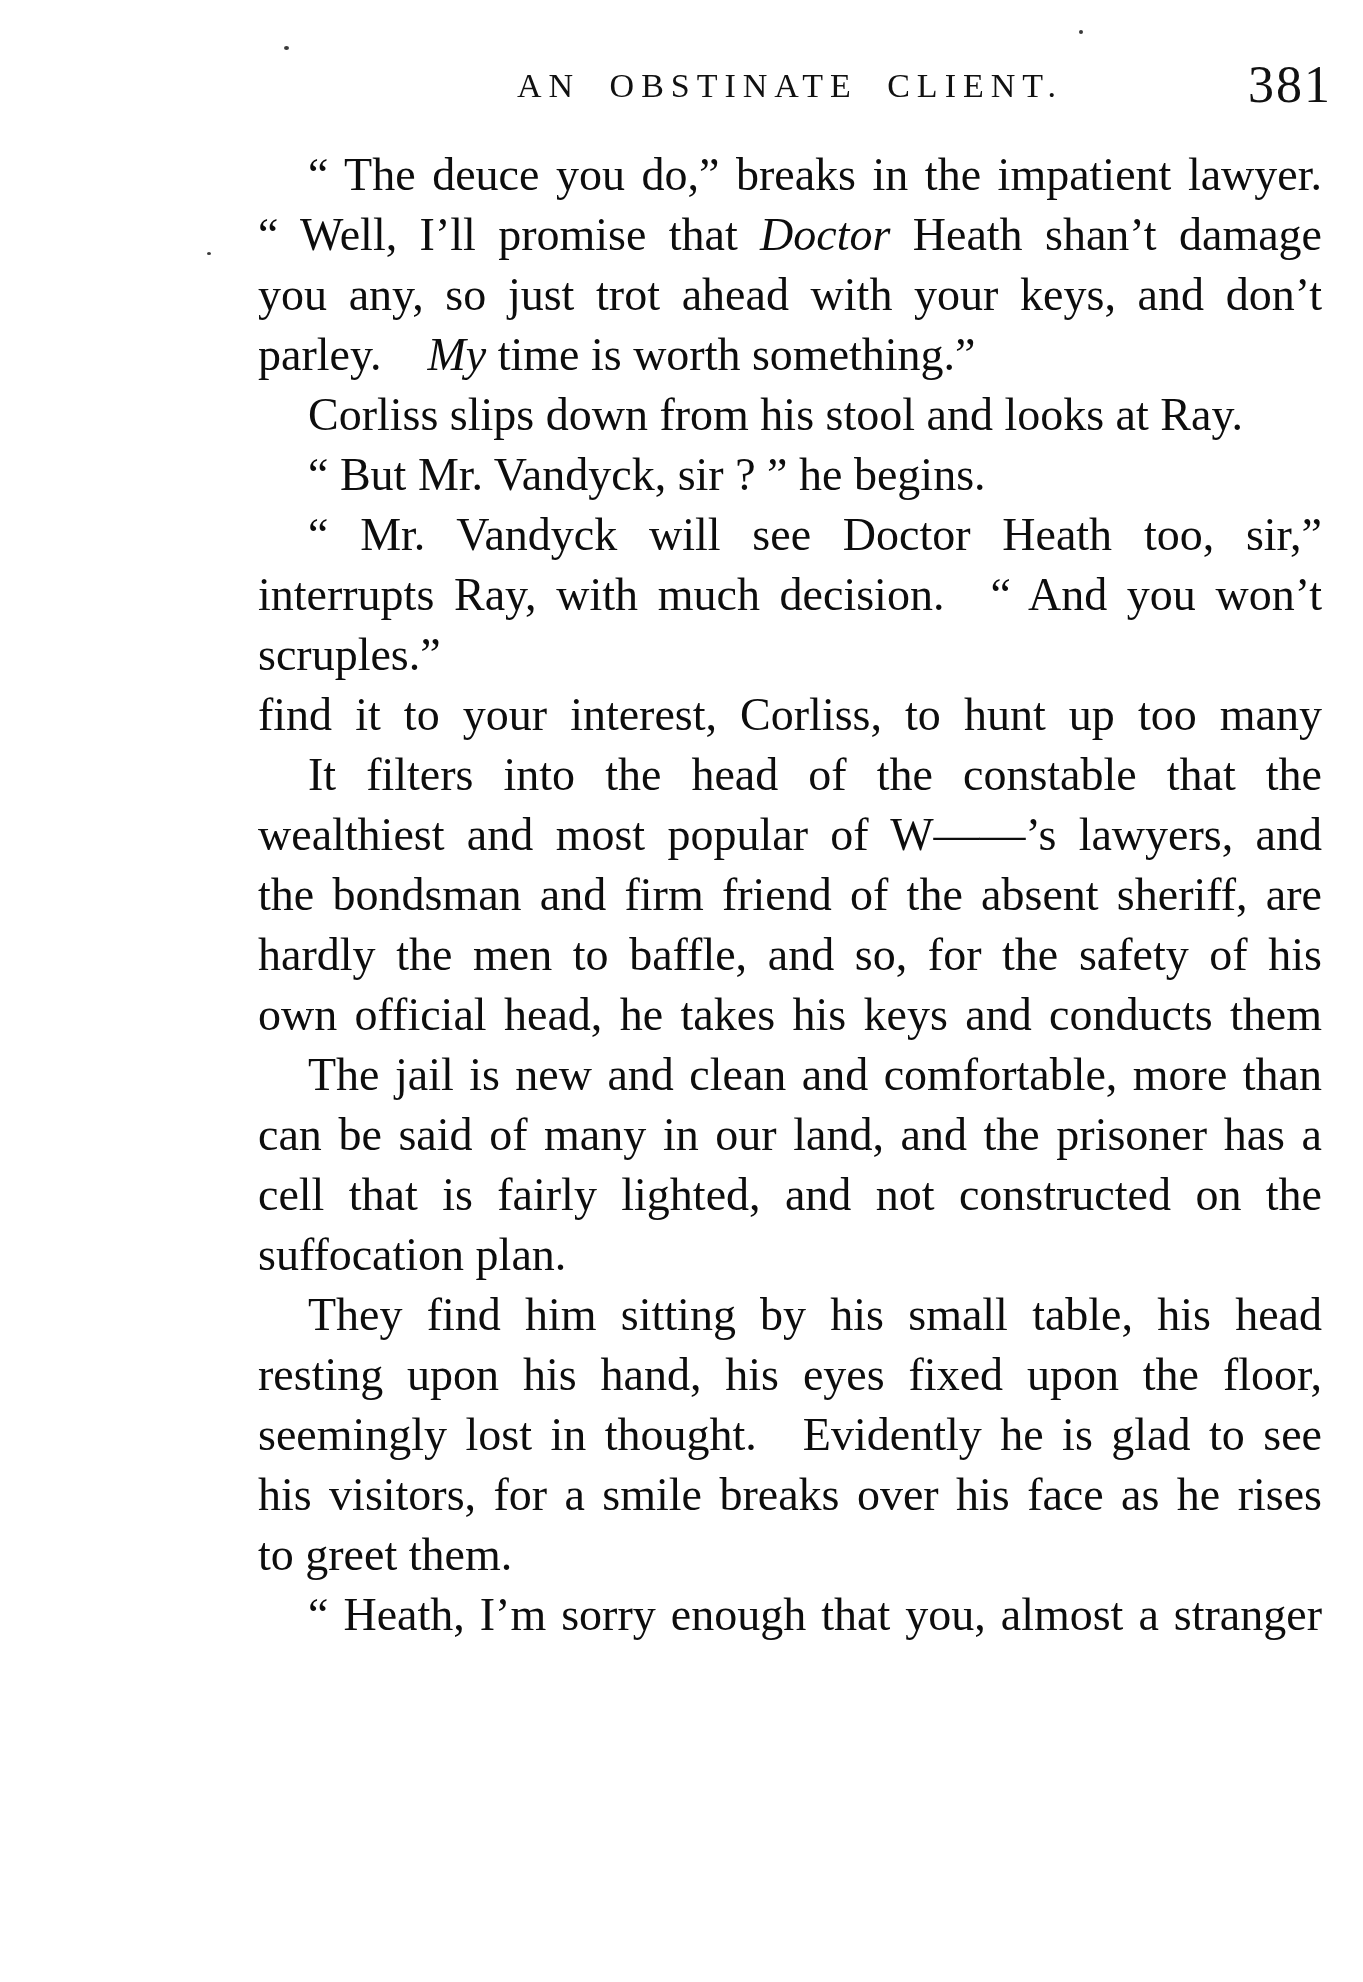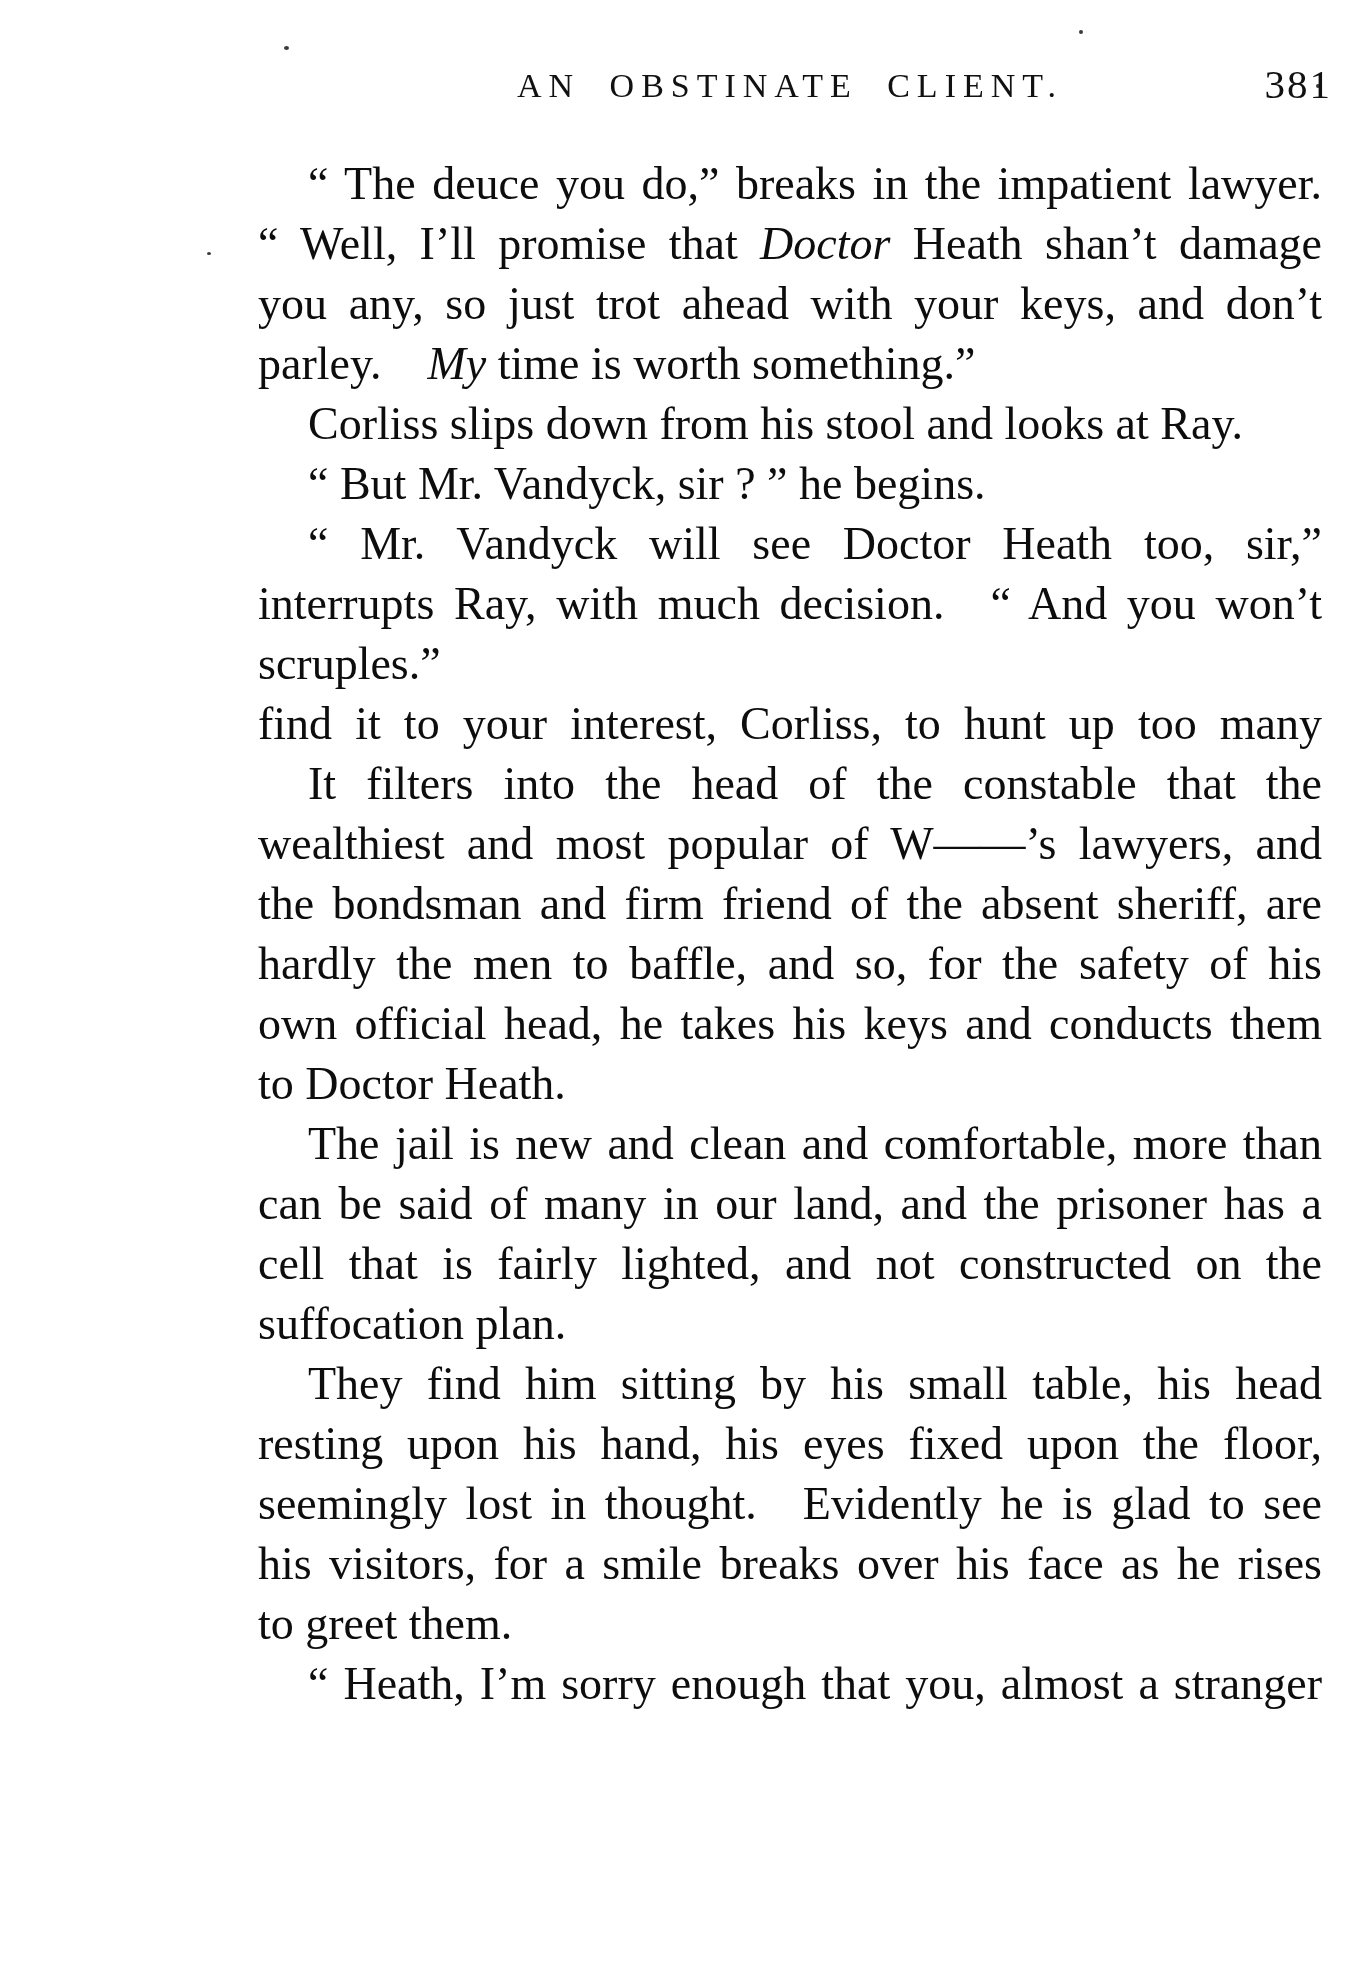--- a/index.html
+++ b/index.html
@@ -39,28 +39,28 @@
     font-size: 34px;
     line-height: 44px;
     letter-spacing: 7px;
     word-spacing: 14px;
     color: #111111;
   }
   .page-number {
     position: absolute;
     right: -10px;
     top: -3px;
-    font-size: 41px;
+    font-size: 52px;
     line-height: 47px;
     letter-spacing: 2px;
     color: #111111;
   }
   .page-body {
     position: absolute;
-    top: 154px;
+    top: 145px;
     left: 0;
     width: 1064px;
   }
   .paragraph {
     margin: 0;
     padding: 0;
   }
   .line {
     white-space: nowrap;
     font-size: 46px;
@@ -121,21 +121,20 @@
           <div class="line j"><span>interrupts Ray, with much decision. “ And you won’t</span></div>
           <div class="line"><span>scruples.”</span></div>
           <div class="line j"><span>find it to your interest, Corliss, to hunt up too many</span></div>
         </div>
         <div class="paragraph">
           <div class="line j ind"><span>It filters into the head of the constable that the</span></div>
           <div class="line j"><span>wealthiest and most popular of W——’s lawyers, and</span></div>
           <div class="line j"><span>the bondsman and firm friend of the absent sheriff, are</span></div>
           <div class="line j"><span>hardly the men to baffle, and so, for the safety of his</span></div>
           <div class="line j"><span>own official head, he takes his keys and conducts them</span></div>
-          <div class="line"><span>to Doctor Heath.</span></div>
         </div>
         <div class="paragraph">
           <div class="line j ind"><span>The jail is new and clean and comfortable, more than</span></div>
           <div class="line j"><span>can be said of many in our land, and the prisoner has a</span></div>
           <div class="line j"><span>cell that is fairly lighted, and not constructed on the</span></div>
           <div class="line"><span>suffocation plan.</span></div>
         </div>
         <div class="paragraph">
           <div class="line j ind"><span>They find him sitting by his small table, his head</span></div>
           <div class="line j"><span>resting upon his hand, his eyes fixed upon the floor,</span></div>

